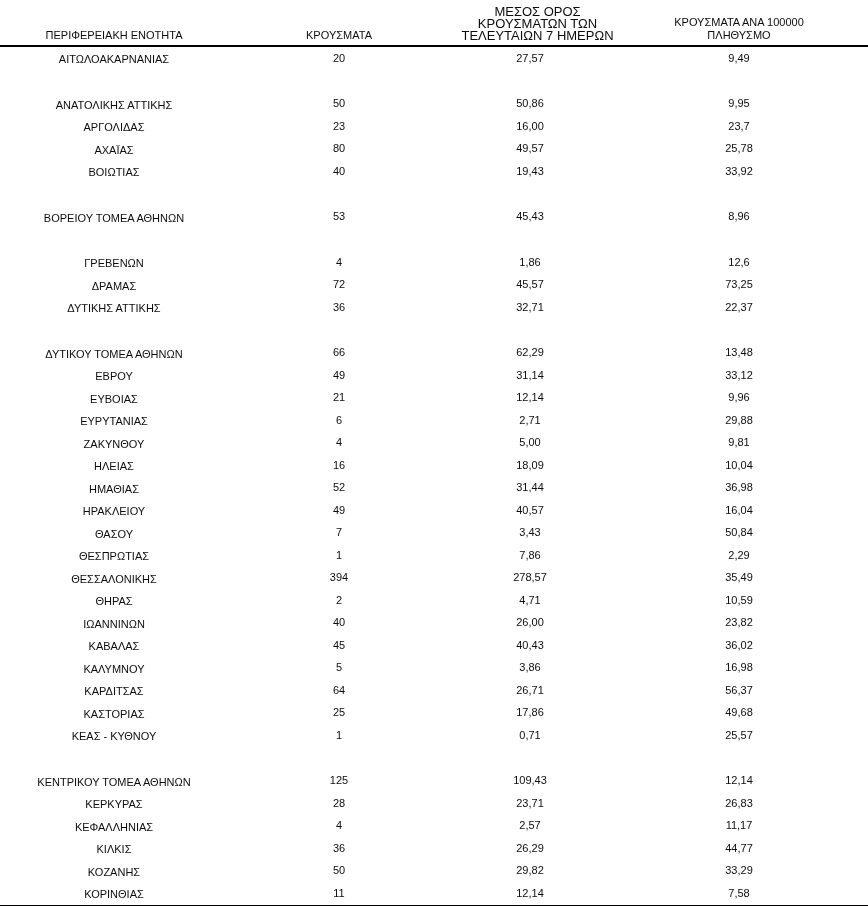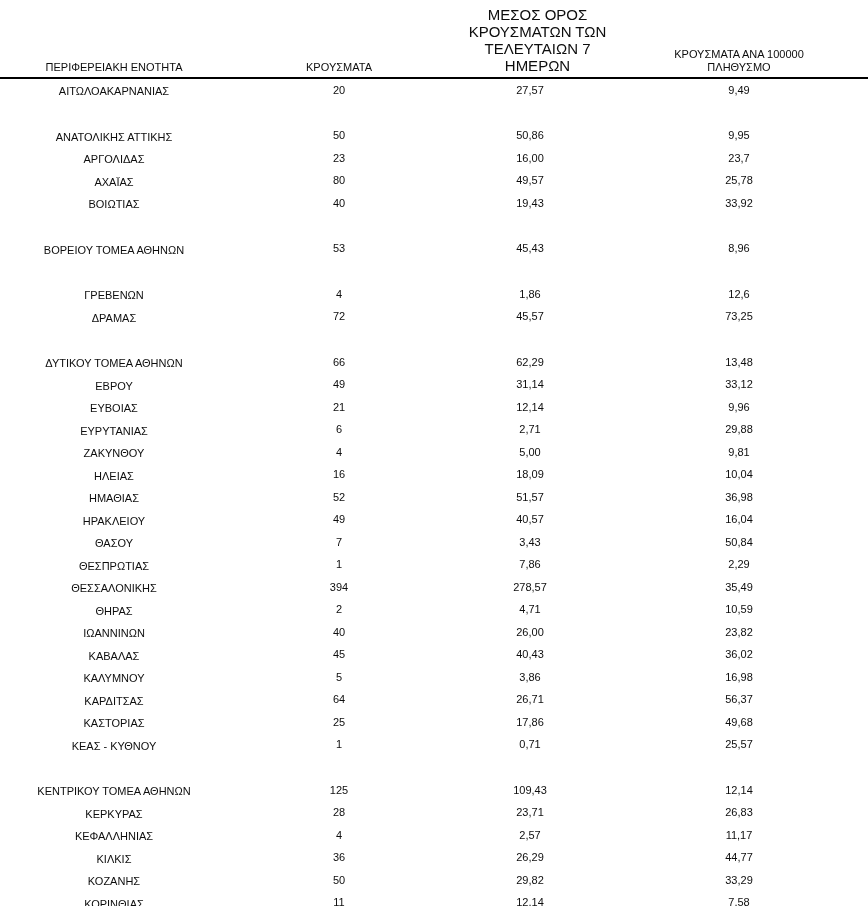--- a/index.html
+++ b/index.html
@@ -32,22 +32,22 @@
     vertical-align: bottom;
     padding: 6px 0 3px 0;
     border-bottom: 2px solid #000;
     line-height: 13px;
   }
   thead th .hdr-inner {
     display: inline-block;
     vertical-align: bottom;
   }
   thead th.h-avg7 {
-    font-size: 15px;
-    line-height: 17px;
+    font-size: 13px;
+    line-height: 12px;
   }
   thead th.h-avg7 .hdr-inner { width: 175px; }
   thead th.h-per100k .hdr-inner { width: 165px; }
 
   tbody td {
     font-size: 11px;
     line-height: 19.5px;
     height: 19.5px;
     padding: 0;
     text-align: center;
@@ -137,20 +137,26 @@
         <td>4</td>
         <td>1,86</td>
         <td>12,6</td>
       </tr>
       <tr>
         <td>ΔΡΑΜΑΣ</td>
         <td>72</td>
         <td>45,57</td>
         <td>73,25</td>
       </tr>
+      <tr>
+        <td>ΔΥΤΙΚΗΣ ΑΤΤΙΚΗΣ</td>
+        <td>36</td>
+        <td>32,71</td>
+        <td>22,37</td>
+      </tr>
       <tr class="spacer">
         <td colspan="4"></td>
       </tr>
       <tr>
         <td>ΔΥΤΙΚΟΥ ΤΟΜΕΑ ΑΘΗΝΩΝ</td>
         <td>66</td>
         <td>62,29</td>
         <td>13,48</td>
       </tr>
       <tr>
@@ -179,21 +185,21 @@
       </tr>
       <tr>
         <td>ΗΛΕΙΑΣ</td>
         <td>16</td>
         <td>18,09</td>
         <td>10,04</td>
       </tr>
       <tr>
         <td>ΗΜΑΘΙΑΣ</td>
         <td>52</td>
-        <td>51,57</td>
+        <td>31,44</td>
         <td>36,98</td>
       </tr>
       <tr>
         <td>ΗΡΑΚΛΕΙΟΥ</td>
         <td>49</td>
         <td>40,57</td>
         <td>16,04</td>
       </tr>
       <tr>
         <td>ΘΑΣΟΥ</td>

